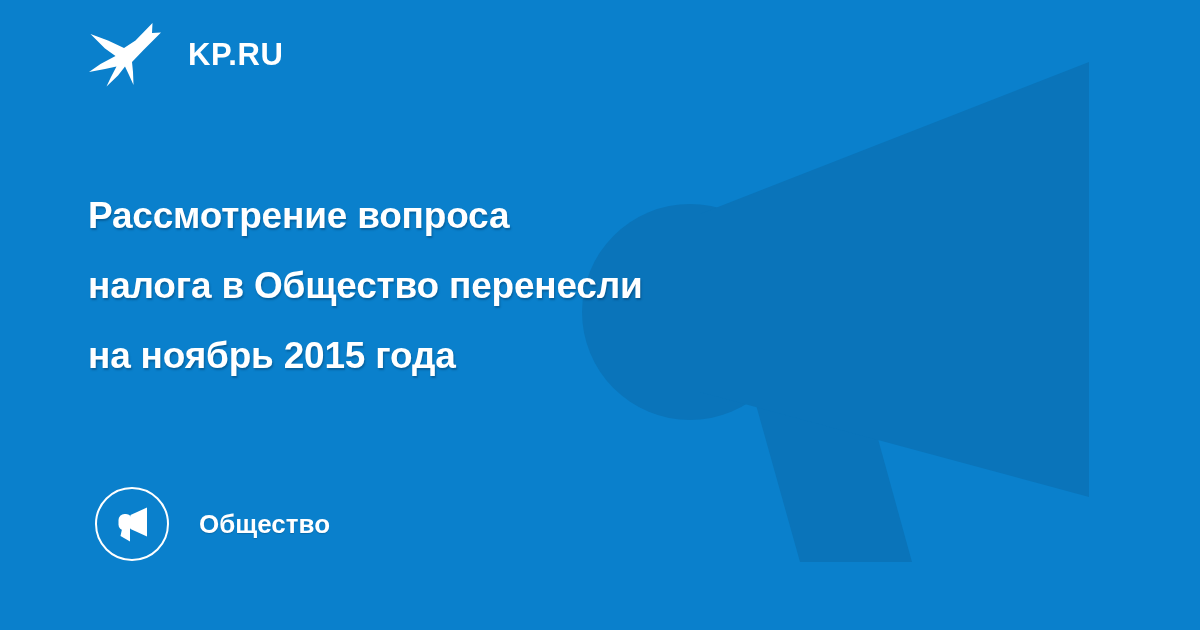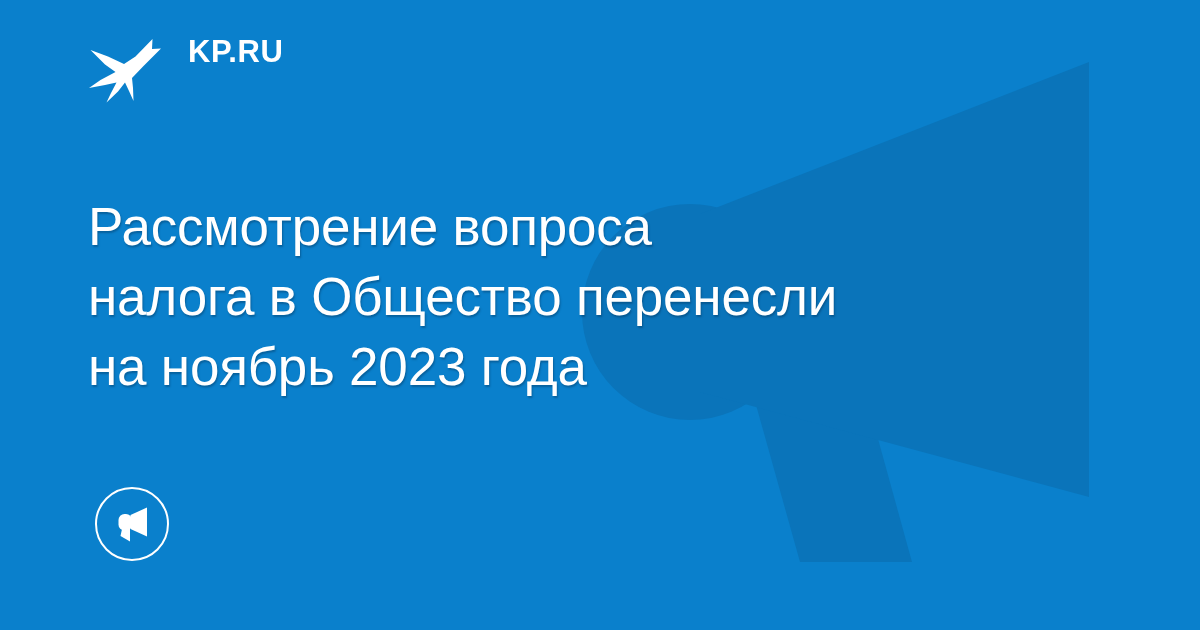--- a/index.html
+++ b/index.html
@@ -25,22 +25,23 @@
     inset: 0;
     width: 1200px;
     height: 630px;
     pointer-events: none;
   }
 
   
   #brand {
     position: absolute;
     left: 88px;
-    top: 36px;
+    top: 20px;
     display: flex;
+    align-items: center;
     height: 68px;
   }
 
   #brand .bird {
     width: 74px;
     height: 68px;
     display: block;
     flex: 0 0 auto;
   }
 
@@ -54,22 +55,22 @@
     white-space: nowrap;
   }
 
   
   #headline {
     position: absolute;
     left: 88px;
     top: 156px;
     width: 980px;
     color: #ffffff;
-    font-size: 53px;
-    font-weight: 400;
+    font-size: 37px;
+    font-weight: 700;
     line-height: 70px;
     letter-spacing: -0.2px;
     text-shadow: 1px 2px 2px rgba(0, 38, 70, 0.35);
   }
 
   #headline .line {
     display: block;
     white-space: nowrap;
   }
 
@@ -140,31 +141,32 @@
                  L41.0 55.0 L45.5 65.0 L45.0 52.0 L44.0 42.0 L56.0 29.5
                  L70.5 15.0 L73.0 12.5 L64.0 13.0 Z"></path>
       </g>
     </svg>
     <div class="wordmark">KP.RU</div>
   </div>
 
   <h1 id="headline">
     <span class="line">Рассмотрение вопроса</span>
     <span class="line">налога в Общество перенесли</span>
-    <span class="line">на ноябрь 2023 года</span>
+    <span class="line">на ноябрь 2015 года</span>
   </h1>
 
   <div id="category">
     <span class="badge-circle">
       <svg viewBox="0 0 42 42" aria-hidden="true">
         <g fill="#ffffff">
 
           <path d="M36.0 4.5 L36.0 33.5 L19.5 26.0 L19.5 12.0 Z"></path>
 
           <rect x="7.5" y="11.0" width="13.5" height="16.5" rx="6.0"></rect>
 
           <path d="M11.0 26.0 L19.0 26.0 L19.0 38.5 L9.5 33.0 Z"></path>
         </g>
       </svg>
     </span>
+    <span class="category-label">Общество</span>
   </div>
 
 </div>
 
 </body></html>

